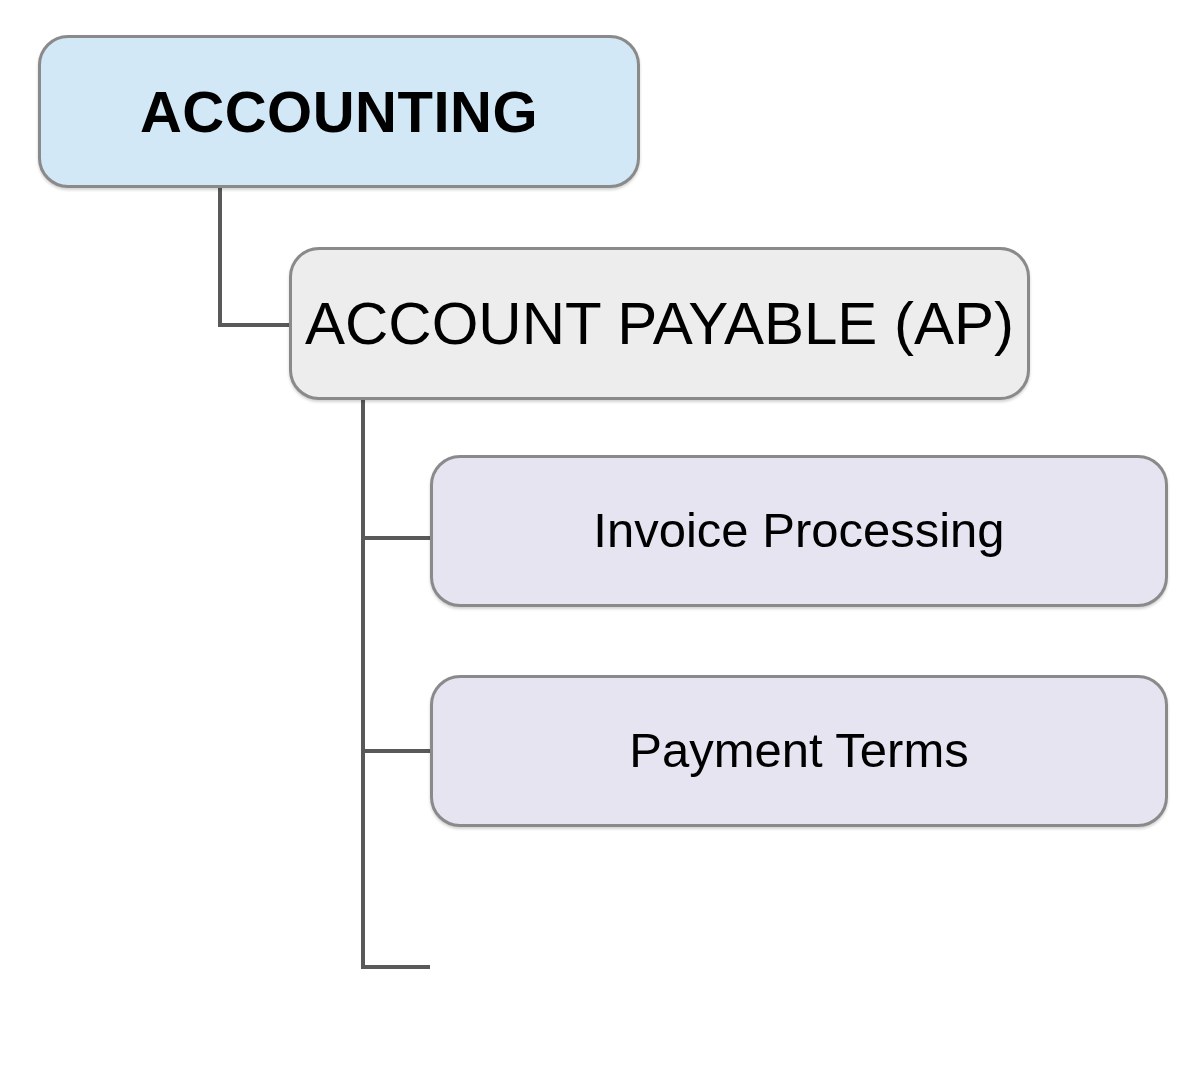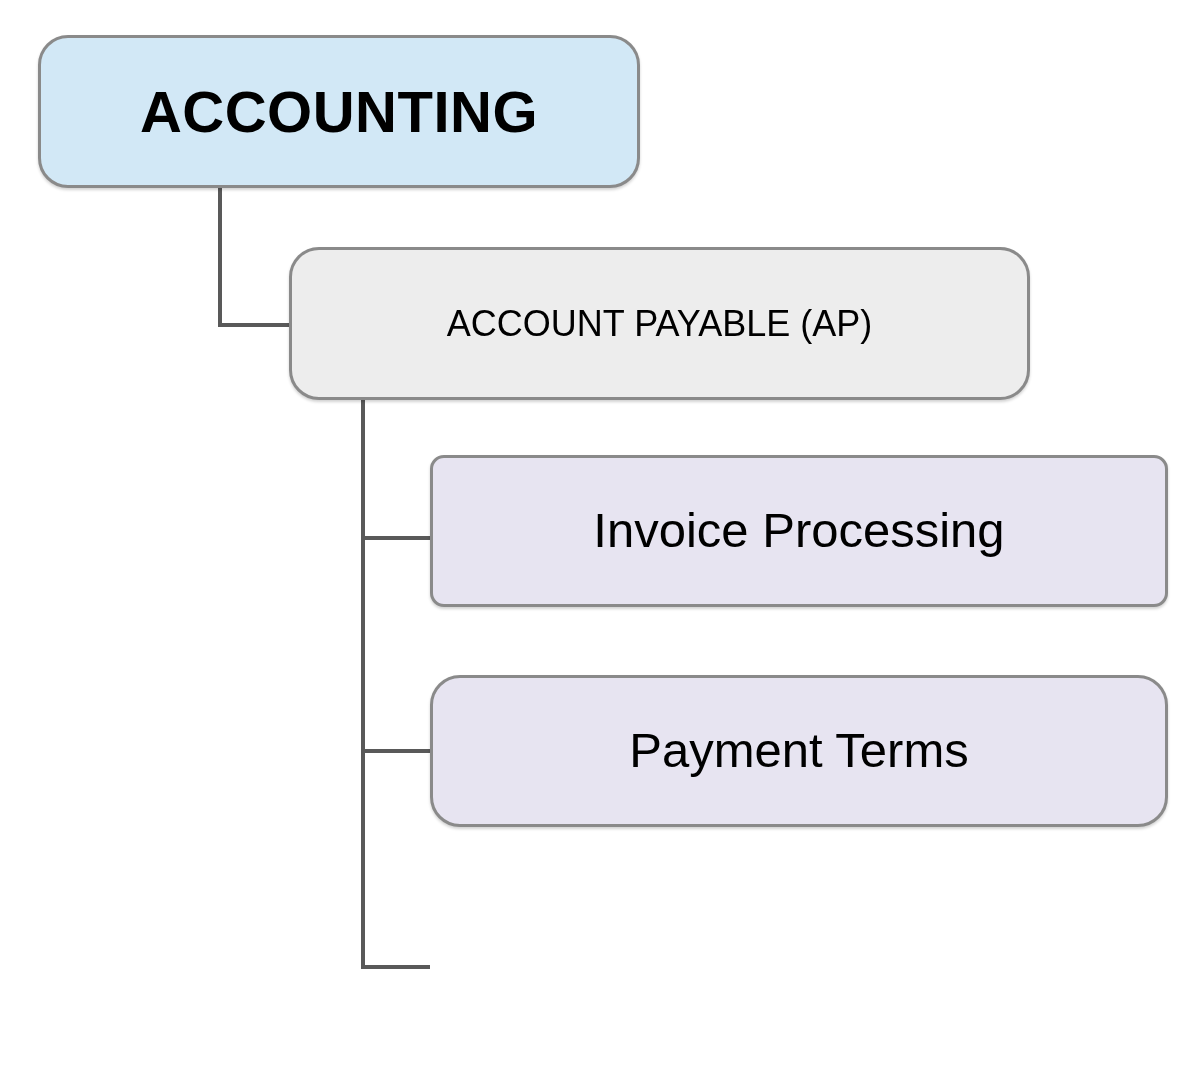--- a/index.html
+++ b/index.html
@@ -31,21 +31,21 @@
     left: 38px; top: 35px;
     width: 602px; height: 153px;
     font-size: 58px;
     font-weight: 700;
     letter-spacing: 0.5px;
   }
 
   .node-l2 {
     left: 289px; top: 247px;
     width: 741px; height: 153px;
-    font-size: 36px;
+    font-size: 60px;
     font-weight: 400;
   }
 
   .node-child {
     left: 430px;
     width: 738px; height: 152px;
     font-size: 49px;
     font-weight: 400;
   }
   .child-0 { top: 455px; }
@@ -77,21 +77,21 @@
   <div class="line h4" style="background: rgb(89, 89, 89);"></div>
 
   <div class="node node-root" style="background: rgb(210, 232, 246); border-color: rgb(138, 138, 138);">
     <span>ACCOUNTING</span>
   </div>
 
   <div class="node node-l2" style="background: rgb(237, 237, 237); border-color: rgb(138, 138, 138);">
     <span>ACCOUNT PAYABLE (AP)</span>
   </div>
 
-  <div class="node node-child child-0" style="background: rgb(231, 228, 241); border-color: rgb(138, 138, 138); border-radius: 14px;">
+  <div class="node node-child child-0" style="background: rgb(231, 228, 241); border-color: rgb(138, 138, 138);">
     <span>Invoice Processing</span>
   </div>
 
   <div class="node node-child child-1" style="background: rgb(231, 228, 241); border-color: rgb(138, 138, 138);">
     <span>Payment Terms</span>
   </div>
 
 
 </div>
 

